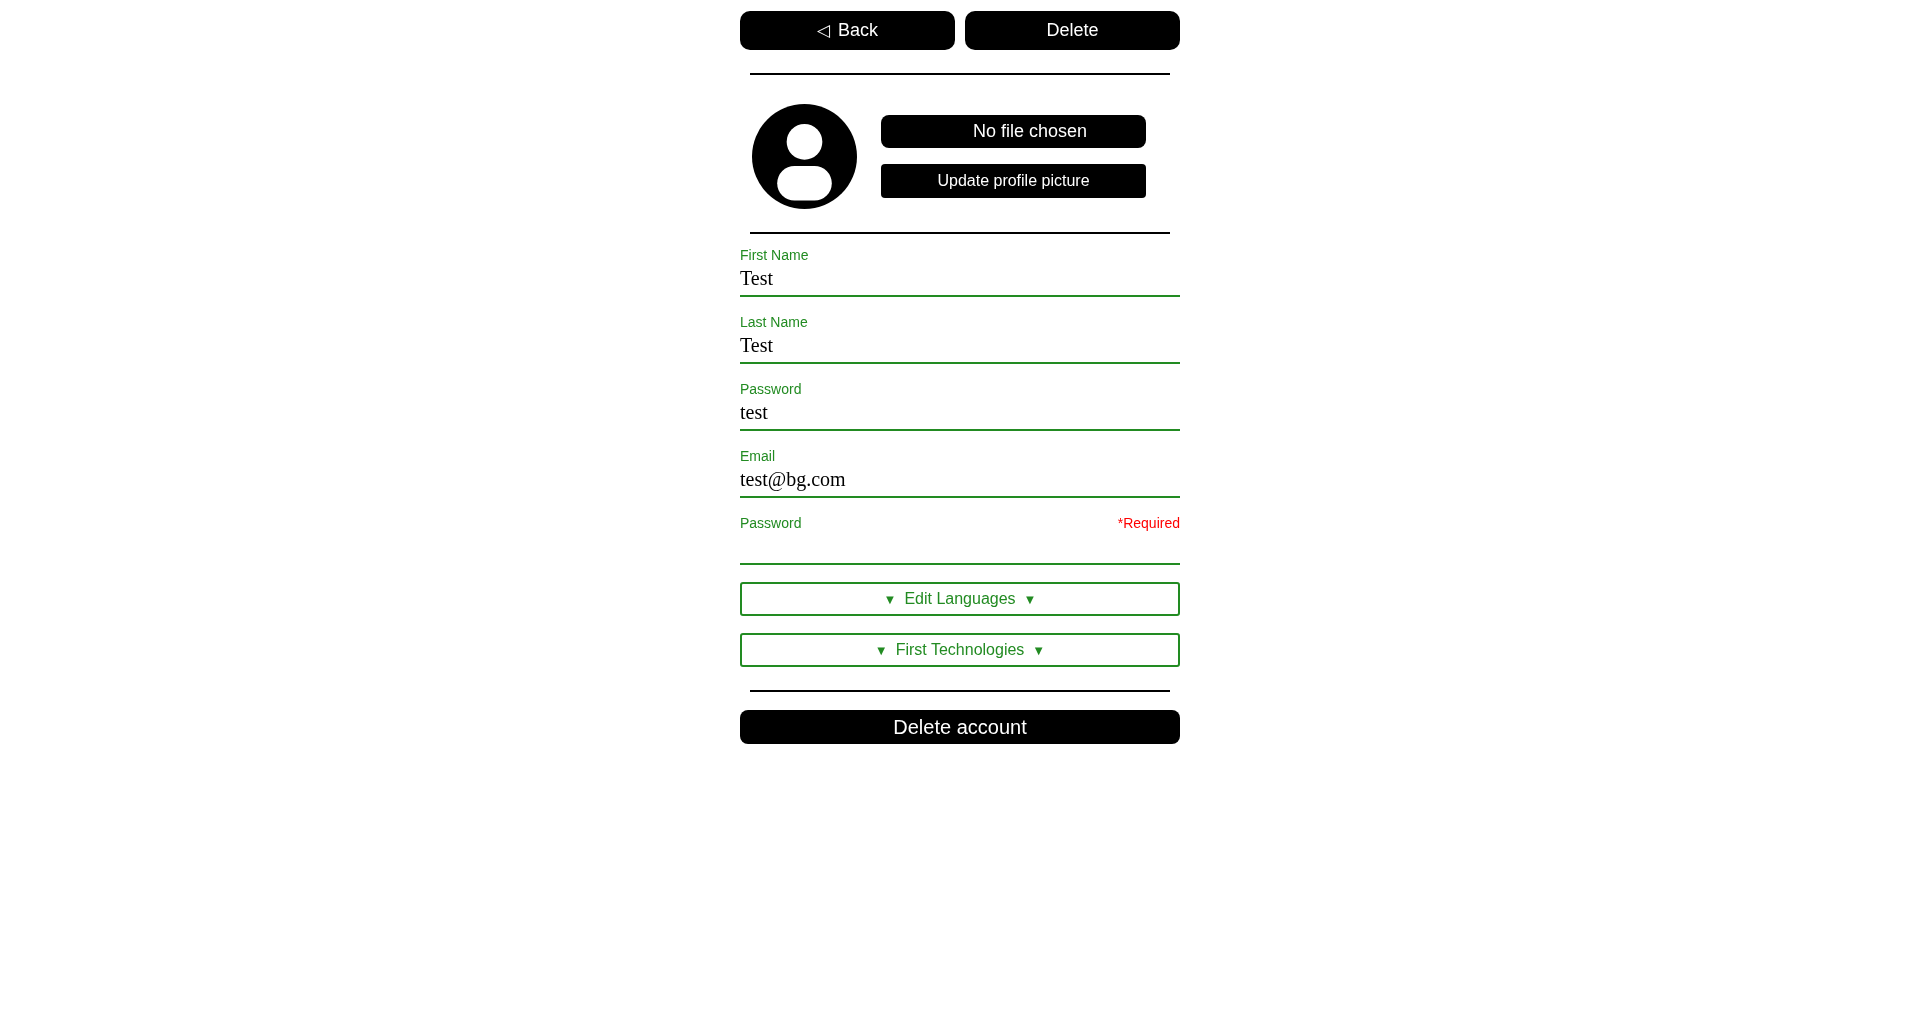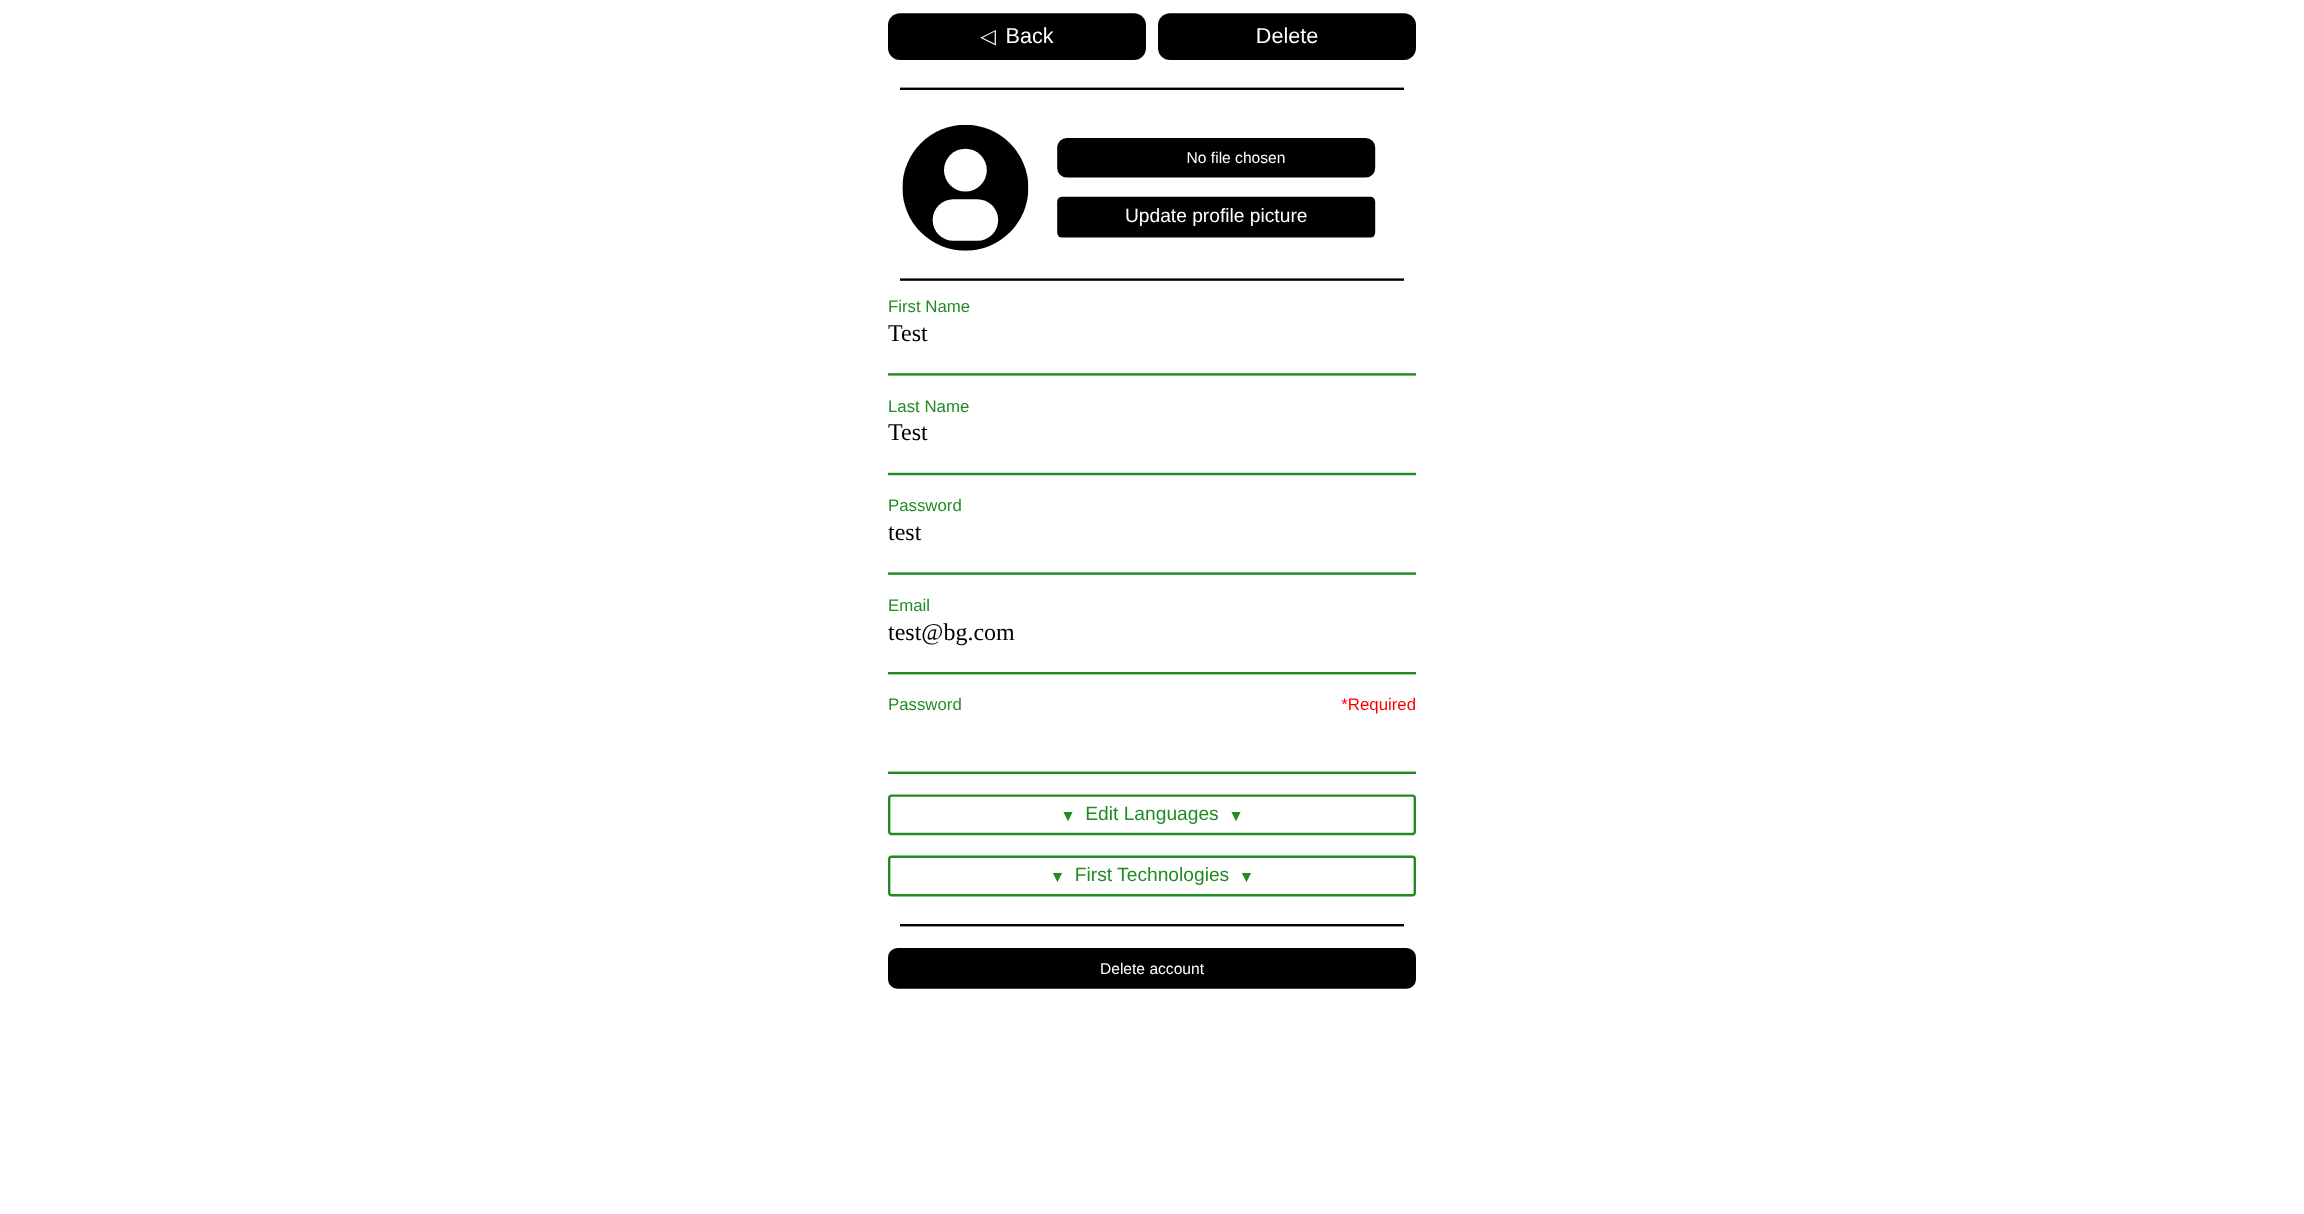--- a/index.html
+++ b/index.html
@@ -71,39 +71,39 @@
   }
   .file-col{
     display:flex;
     flex-direction:column;
     gap:16px;
     margin-left:24px;
     width:265px;
   }
   .file-btn{
     height:33px;
-    font-size:13px;
+    font-size:18px;
     border-radius:8px;
     padding-left:39px;
   }
   .upd-pic-btn{
     height:34px;
     font-size:16px;
     border-radius:4px;
   }
   .avatar-divider{
     margin-top:31px;
   }
   
   .form{
     margin-top:13px;
   }
   .field{
     border-bottom:2px solid var(--green);
-    padding-bottom:18px;
+    padding-bottom:2px;
     margin-bottom:17px;
   }
   .field-label-row{
     display:flex;
     justify-content:space-between;
     align-items:baseline;
   }
   .field-label{
     display:block;
     font-size:14px;
@@ -146,21 +146,21 @@
     font-size:16px;
     border-radius:8px;
     margin-top:26px;
   }
   .bottom-divider{
     margin-top:17px;
   }
   .delete-account-btn{
     width:100%;
     height:34px;
-    font-size:13px;
+    font-size:20px;
     border-radius:8px;
     margin-top:18px;
   }
 </style>
 </head>
 <body>
 
 <div class="column">
 
   <div class="top-buttons">

